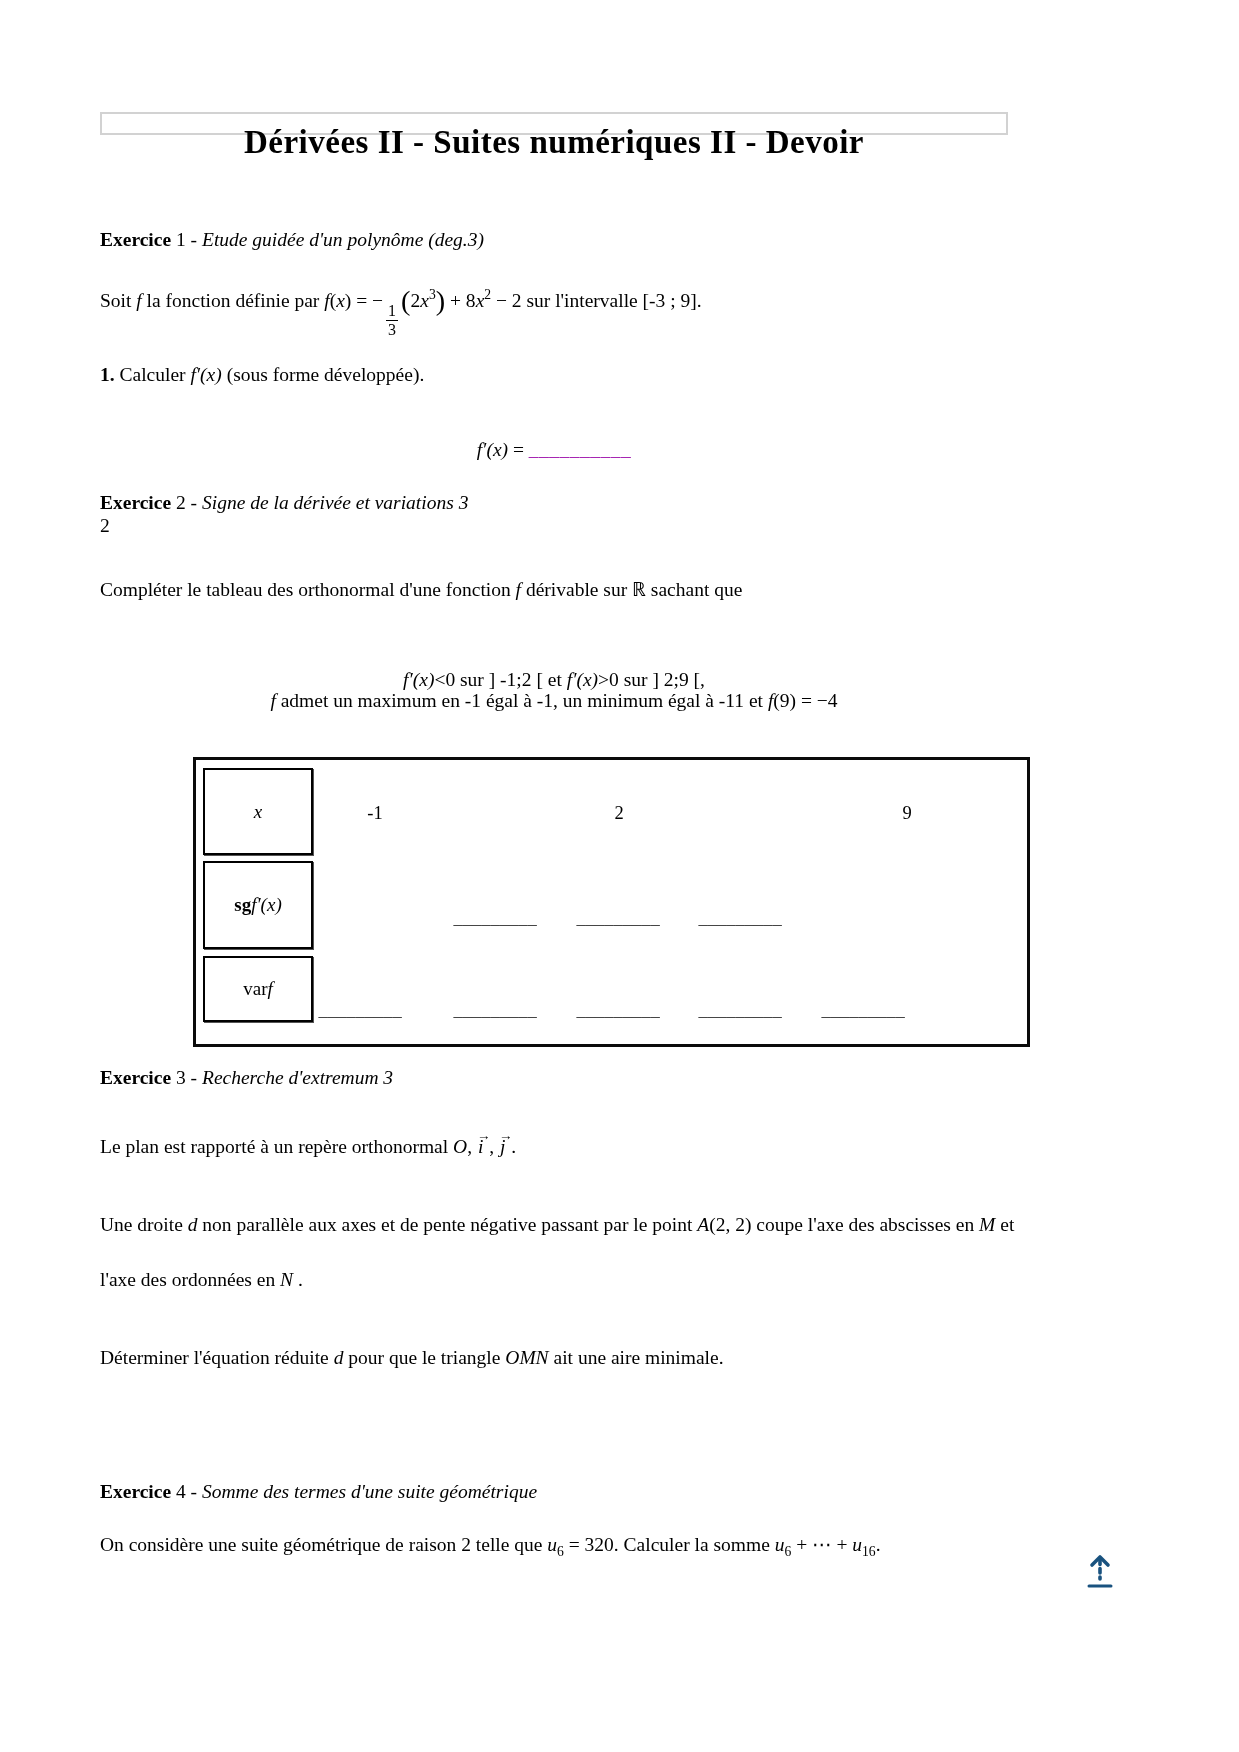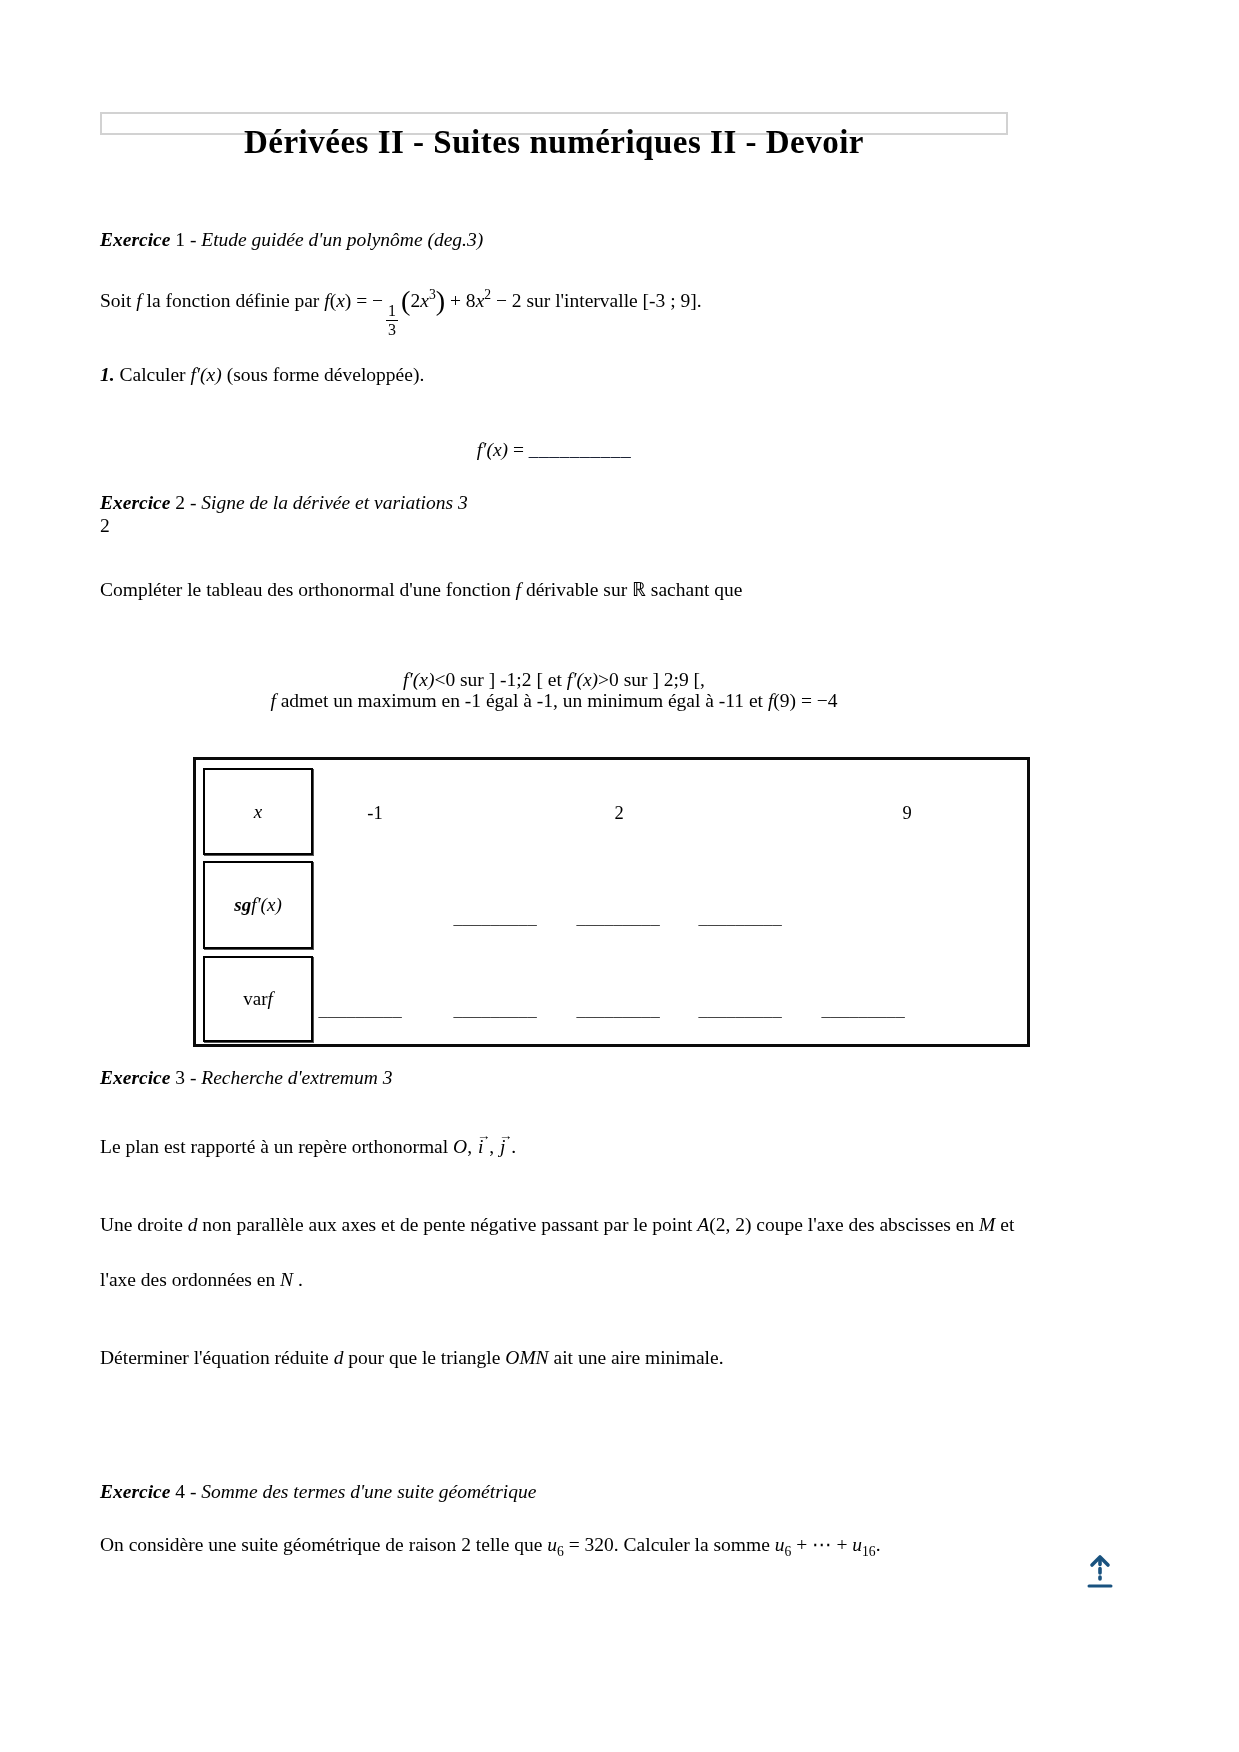--- a/index.html
+++ b/index.html
@@ -15,26 +15,26 @@
   }
   .title{
     position:absolute;left:100px;top:124px;width:908px;margin:0;
     text-align:center;font-size:33px;font-weight:700;letter-spacing:0.5px;
   }
   .line{
     position:absolute;left:100px;width:1040px;
     font-size:19.5px;line-height:26px;white-space:nowrap;
   }
   .centered{left:100px;width:908px;text-align:center;}
-  .s-b{font-weight:700;font-style:italic;}
+  .s-b{font-weight:700;}
   .s-i{font-style:italic;}
   .s-sup{font-size:70%;vertical-align:super;}
   .s-sub{font-size:70%;vertical-align:sub;}
   .s-big{font-size:1.45em;vertical-align:-0.12em;font-weight:400;}
-  .s-blank{color:#0f172a;letter-spacing:0.5px;}
+  .s-blank{color:#a21caf;letter-spacing:0.5px;}
   .s-frac{
     display:inline-flex;flex-direction:column;align-items:center;
     font-size:0.82em;line-height:1.12;vertical-align:-0.62em;margin:0 3px;
   }
   .fden{border-top:1.5px solid #000;padding:0 2px;}
   .s-vec{position:relative;font-style:italic;display:inline-block;padding:0 1px;}
   .vec-arrow{
     position:absolute;top:-0.78em;left:0;right:0;text-align:center;
     font-size:0.7em;font-style:normal;letter-spacing:-1px;
   }
@@ -83,21 +83,21 @@
   <div class="line centered" style="top:688px"><span class="s-i">f</span><span> admet un maximum en -1 égal à -1, un minimum égal à -11 et </span><span class="s-i">f</span><span>(9) = −4</span></div>
 
   <div class="vtable">
     <div class="hcell" style="top:8px;height:87px">
         <span class="s-i">x</span>
       </div>
     <div class="hcell" style="top:101px;height:88px">
         <span class="s-b">sg </span>
         <span class="s-i">f′(x)</span>
       </div>
-    <div class="hcell" style="top:196px;height:86px">
+    <div class="hcell" style="top:196px;height:66px">
         <span>var </span>
         <span class="s-i">f</span>
       </div>
 
     <span class="tval" style="left:179px;top:53px">-1</span>
     <span class="tval" style="left:423px;top:53px">2</span>
     <span class="tval" style="left:711px;top:53px">9</span>
 
     <span class="tval tblank" style="left:299px;top:158px">_________</span>
     <span class="tval tblank" style="left:422px;top:158px">_________</span>

